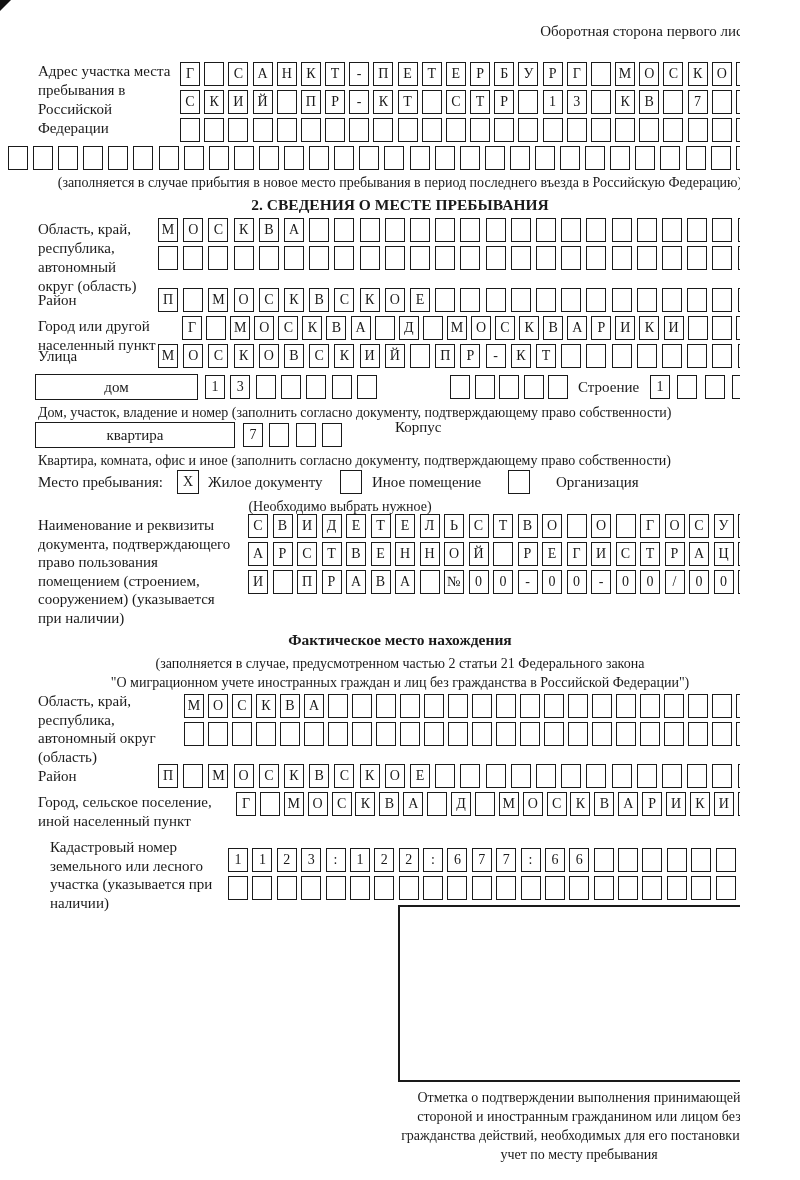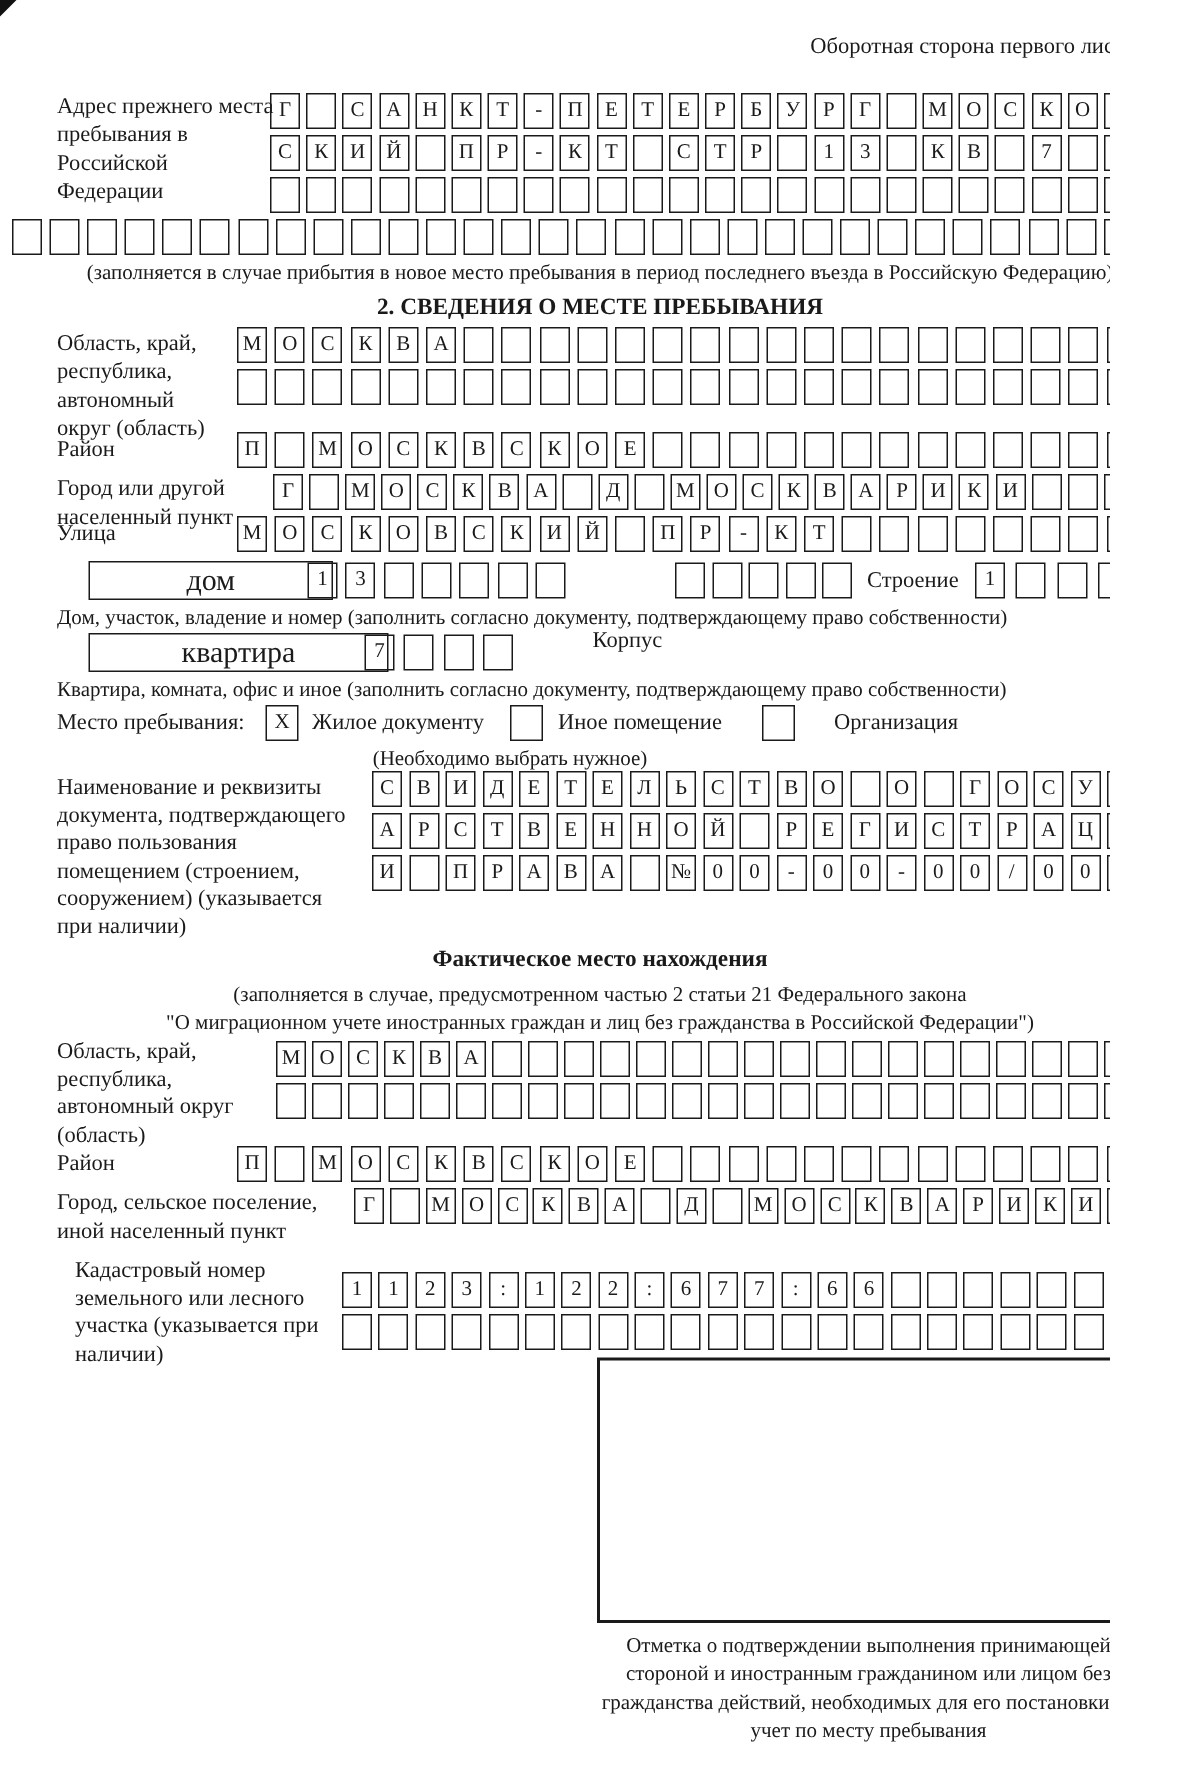--- a/index.html
+++ b/index.html
@@ -17,21 +17,21 @@
   .title{font-size:15.5px;font-weight:bold;text-align:center;width:800px;left:0;}
   .boxrow{display:flex;justify-content:space-between;height:24px;}
   .box{
     box-sizing:border-box;flex:0 0 20px;width:20px;height:24px;
     border:1.5px solid #1a1a1a;
     display:flex;align-items:center;justify-content:center;
     font-size:14px;line-height:1;
   }
   .wide-label-box{
     box-sizing:border-box;border:1.5px solid #1a1a1a;height:26px;
-    display:flex;align-items:center;justify-content:center;font-size:20px;margin-left:24px;
+    display:flex;align-items:center;justify-content:center;font-size:15px;
   }
   .checkbox{
     box-sizing:border-box;width:22px;height:24px;border:1.5px solid #1a1a1a;
     display:flex;align-items:center;justify-content:center;font-size:14px;
   }
   .stamp-box{box-sizing:border-box;border:2px solid #1a1a1a;background:#fff;}
   .center{text-align:center;}
   .corner-artifact{
     width:0;height:0;left:0;top:0;
     border-top:11px solid #111;border-right:11px solid transparent;
@@ -39,21 +39,21 @@
 </style>
 </head>
 <body>
 
 <div id="page">
 
   <div class="abs corner-artifact"></div>
 
   <div class="abs lbl" style="left:416px;top:22px;width:340px;text-align:right;">Оборотная сторона первого листа</div>
 
-  <div class="abs lbl" style="left:38px;top:62px;width:145px;">Адрес прежнего места пребывания в Российской Федерации</div>
+  <div class="abs lbl" style="left:38px;top:62px;width:145px;">Адрес участка места пребывания в Российской Федерации</div>
   <div class="abs boxrow" style="left:180px;top:62px;width:576px;">
       <span class="box">Г</span>
       <span class="box"></span>
       <span class="box">С</span>
       <span class="box">А</span>
       <span class="box">Н</span>
       <span class="box">К</span>
       <span class="box">Т</span>
       <span class="box">-</span>
       <span class="box">П</span>

